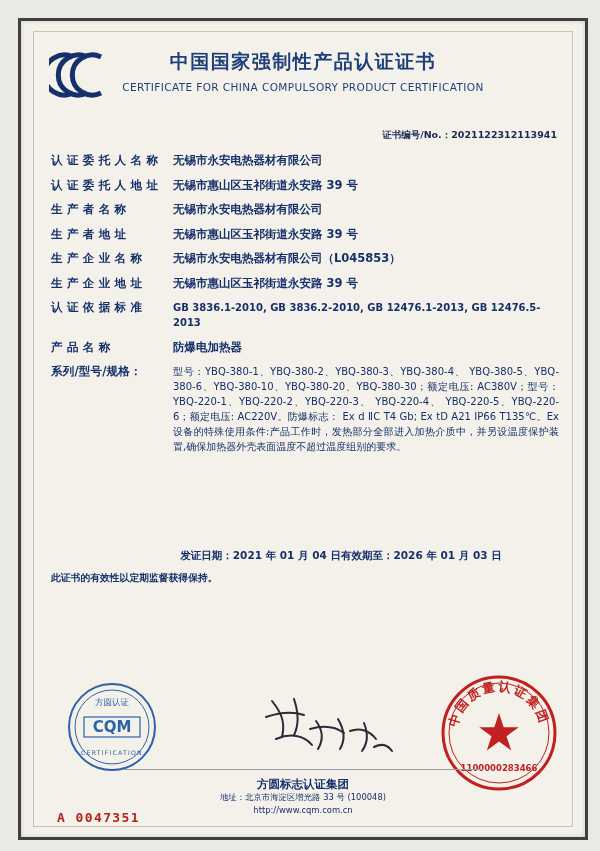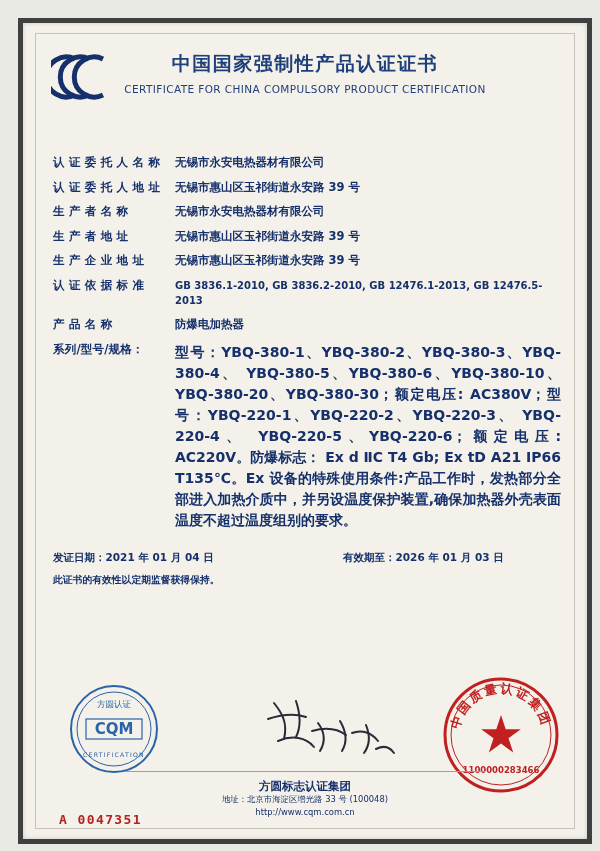--- a/index.html
+++ b/index.html
@@ -12,21 +12,21 @@
     position:relative;
     width:600px;height:851px;
     overflow:hidden;
     background:#e9eae4;
   }
   .sheet{
     position:absolute;
     left:18px;top:18px;
     width:564px;height:816px;
     background:#f3f1ea;
-    border:5px solid #404040;
+    border:3px solid #404040;
     box-shadow:0 0 4px rgba(0,0,0,.18) inset;
   }
   .inner-frame{
     position:absolute;
     left:12px;top:10px;right:12px;bottom:10px;
     border:1px solid #c8c3b6;
   }
   
   .header{
     position:absolute;left:0;top:28px;width:564px;
@@ -62,35 +62,35 @@
     font-size:11.5px;font-weight:bold;color:#16306b;
     letter-spacing:.2px;
     white-space:nowrap;
   }
   .row .val{
     flex:1;
     font-size:11.5px;font-weight:bold;color:#16306b;
     line-height:15px;
   }
   .row.spec .val{
-    font-size:14px;line-height:21px;font-weight:bold;
+    font-size:10px;line-height:15px;font-weight:normal;
     text-align:justify;
   }
   .row.standards .val{font-size:10px;}
   .note{
     position:absolute;left:30px;top:505px;width:508px;
     font-size:9.6px;font-weight:bold;color:#16306b;
     line-height:14px;
   }
   .dates{
     position:absolute;left:30px;top:528px;width:508px;
     display:flex;
     font-size:10.5px;font-weight:bold;color:#16306b;
   }
-  .dates .d1{width:290px;}
+  .dates .d1{width:290px;text-align:right;}
   .valid-note{
     position:absolute;left:30px;top:551px;width:508px;
     font-size:9.8px;font-weight:bold;color:#16306b;
   }
   .web-note{
     position:absolute;left:30px;top:588px;width:508px;
     font-size:9.6px;font-weight:bold;color:#16306b;
   }
   
   .cqm-seal{
@@ -135,37 +135,44 @@
           <path d="M52 10 A20 20 0 1 0 52 46"></path>
         </g>
       </svg>
     </div>
 
     <div class="header">
       <div class="title-cn">中国国家强制性产品认证证书</div>
       <div class="title-en">CERTIFICATE FOR CHINA COMPULSORY PRODUCT CERTIFICATION</div>
     </div>
 
+    <div class="cert-no">
+      <span>证书编号/No.：</span><span>2021122312113941</span>
+    </div>
 
     <div class="rows">
       <div class="row">
         <div class="lbl">认 证 委 托 人 名 称</div>
         <div class="val">无锡市永安电热器材有限公司</div>
       </div>
       <div class="row">
         <div class="lbl">认 证 委 托 人 地 址</div>
         <div class="val">无锡市惠山区玉祁街道永安路 39 号</div>
       </div>
       <div class="row">
         <div class="lbl">生 产 者 名 称</div>
         <div class="val">无锡市永安电热器材有限公司</div>
       </div>
       <div class="row">
         <div class="lbl">生 产 者 地 址</div>
         <div class="val">无锡市惠山区玉祁街道永安路 39 号</div>
+      </div>
+      <div class="row">
+        <div class="lbl">生 产 企 业 名 称</div>
+        <div class="val">无锡市永安电热器材有限公司（L045853）</div>
       </div>
       <div class="row">
         <div class="lbl">生 产 企 业 地 址</div>
         <div class="val">无锡市惠山区玉祁街道永安路 39 号</div>
       </div>
       <div class="row standards">
         <div class="lbl">认 证 依 据 标 准</div>
         <div class="val">GB 3836.1-2010, GB 3836.2-2010, GB 12476.1-2013, GB 12476.5-2013</div>
       </div>
       <div class="row">

